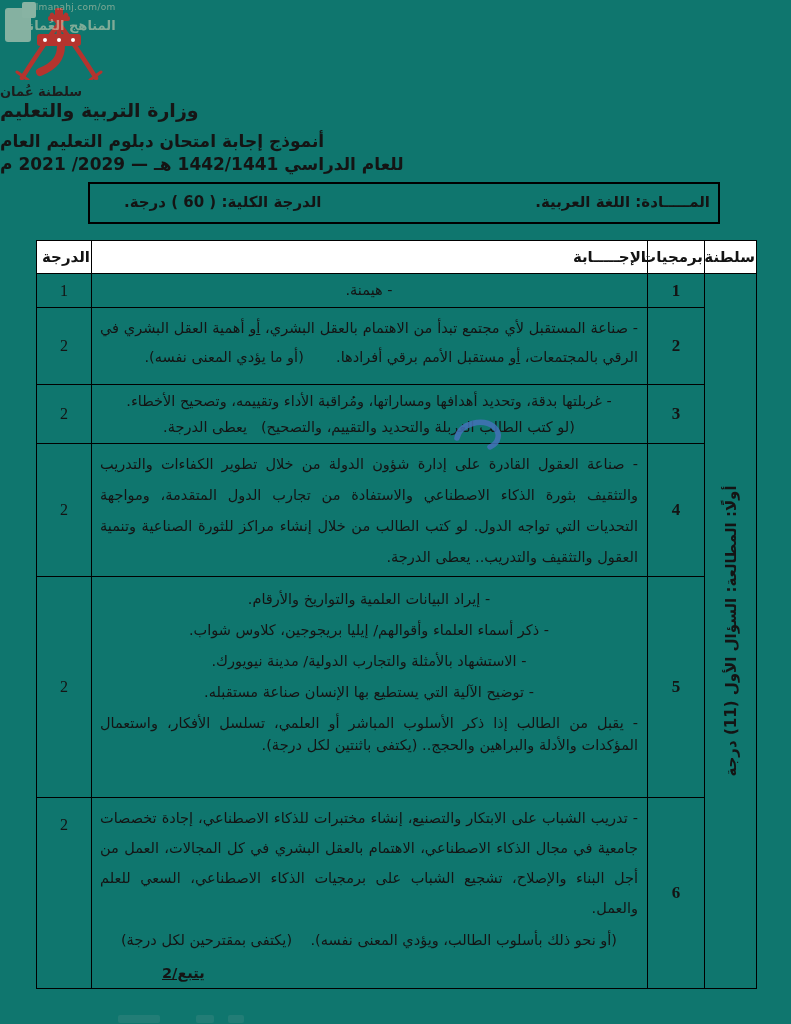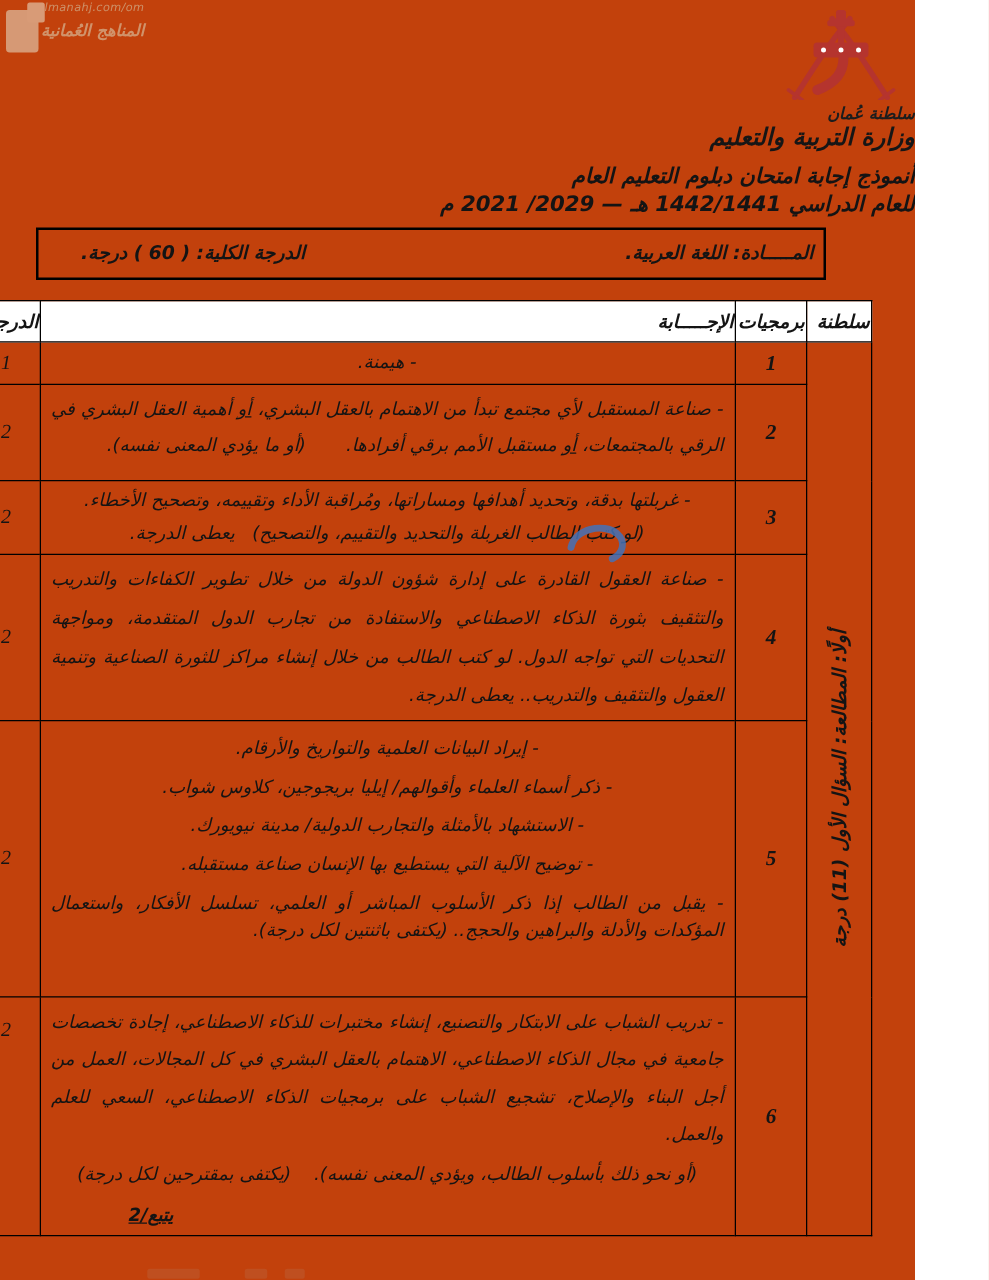--- a/index.html
+++ b/index.html
@@ -1,33 +1,32 @@
 <!DOCTYPE html>
 <html lang="ar"><head>
 <meta charset="utf-8">
 <style>
   html,body{margin:0;padding:0;background:#ffffff;}
   .page{
     position:relative;
-    width:732px;height:1024px;
-    background:#c2410c;
+    width:791px;height:1024px;
+    background:#0f766e;
     font-family:"DejaVu Sans", sans-serif;
     color:#141414;
     direction:rtl;
     overflow:hidden;
-    font-style:italic;
   }
   
   .wm{position:absolute;left:2px;top:2px;opacity:.55;z-index:1;}
   .wm-site{direction:ltr;font-size:9px;color:#d6d0b2;letter-spacing:.3px;margin-left:28px;}
   .wm-ar{font-size:13px;font-weight:bold;color:#ddd7ba;margin-top:6px;margin-left:4px;}
   .wm-block{position:absolute;left:3px;top:6px;width:26px;height:34px;background:#e7e2cb;border-radius:3px;}
   .wm-block2{position:absolute;left:20px;top:0;width:14px;height:16px;background:#ebe6d0;border-radius:2px;}
   
-  .hdr{text-align:right;padding-top:6px;line-height:1;}
+  .hdr{text-align:left;padding-top:6px;line-height:1;}
   .emblem{display:inline-block;}
   .org1{font-size:13px;font-weight:bold;color:#1d1d1d;letter-spacing:1px;margin-top:2px;}
   .org2{font-size:19px;font-weight:bold;color:#161616;margin-top:3px;}
   .t1{font-size:17px;font-weight:bold;margin-top:13px;}
   .t2{font-size:17px;font-weight:bold;margin-top:6px;}
   .t3{font-size:16px;font-weight:bold;margin-top:6px;}
   
   .info-box{
     width:612px;margin:9px 71px 0 0;
     border:2px solid #000;

